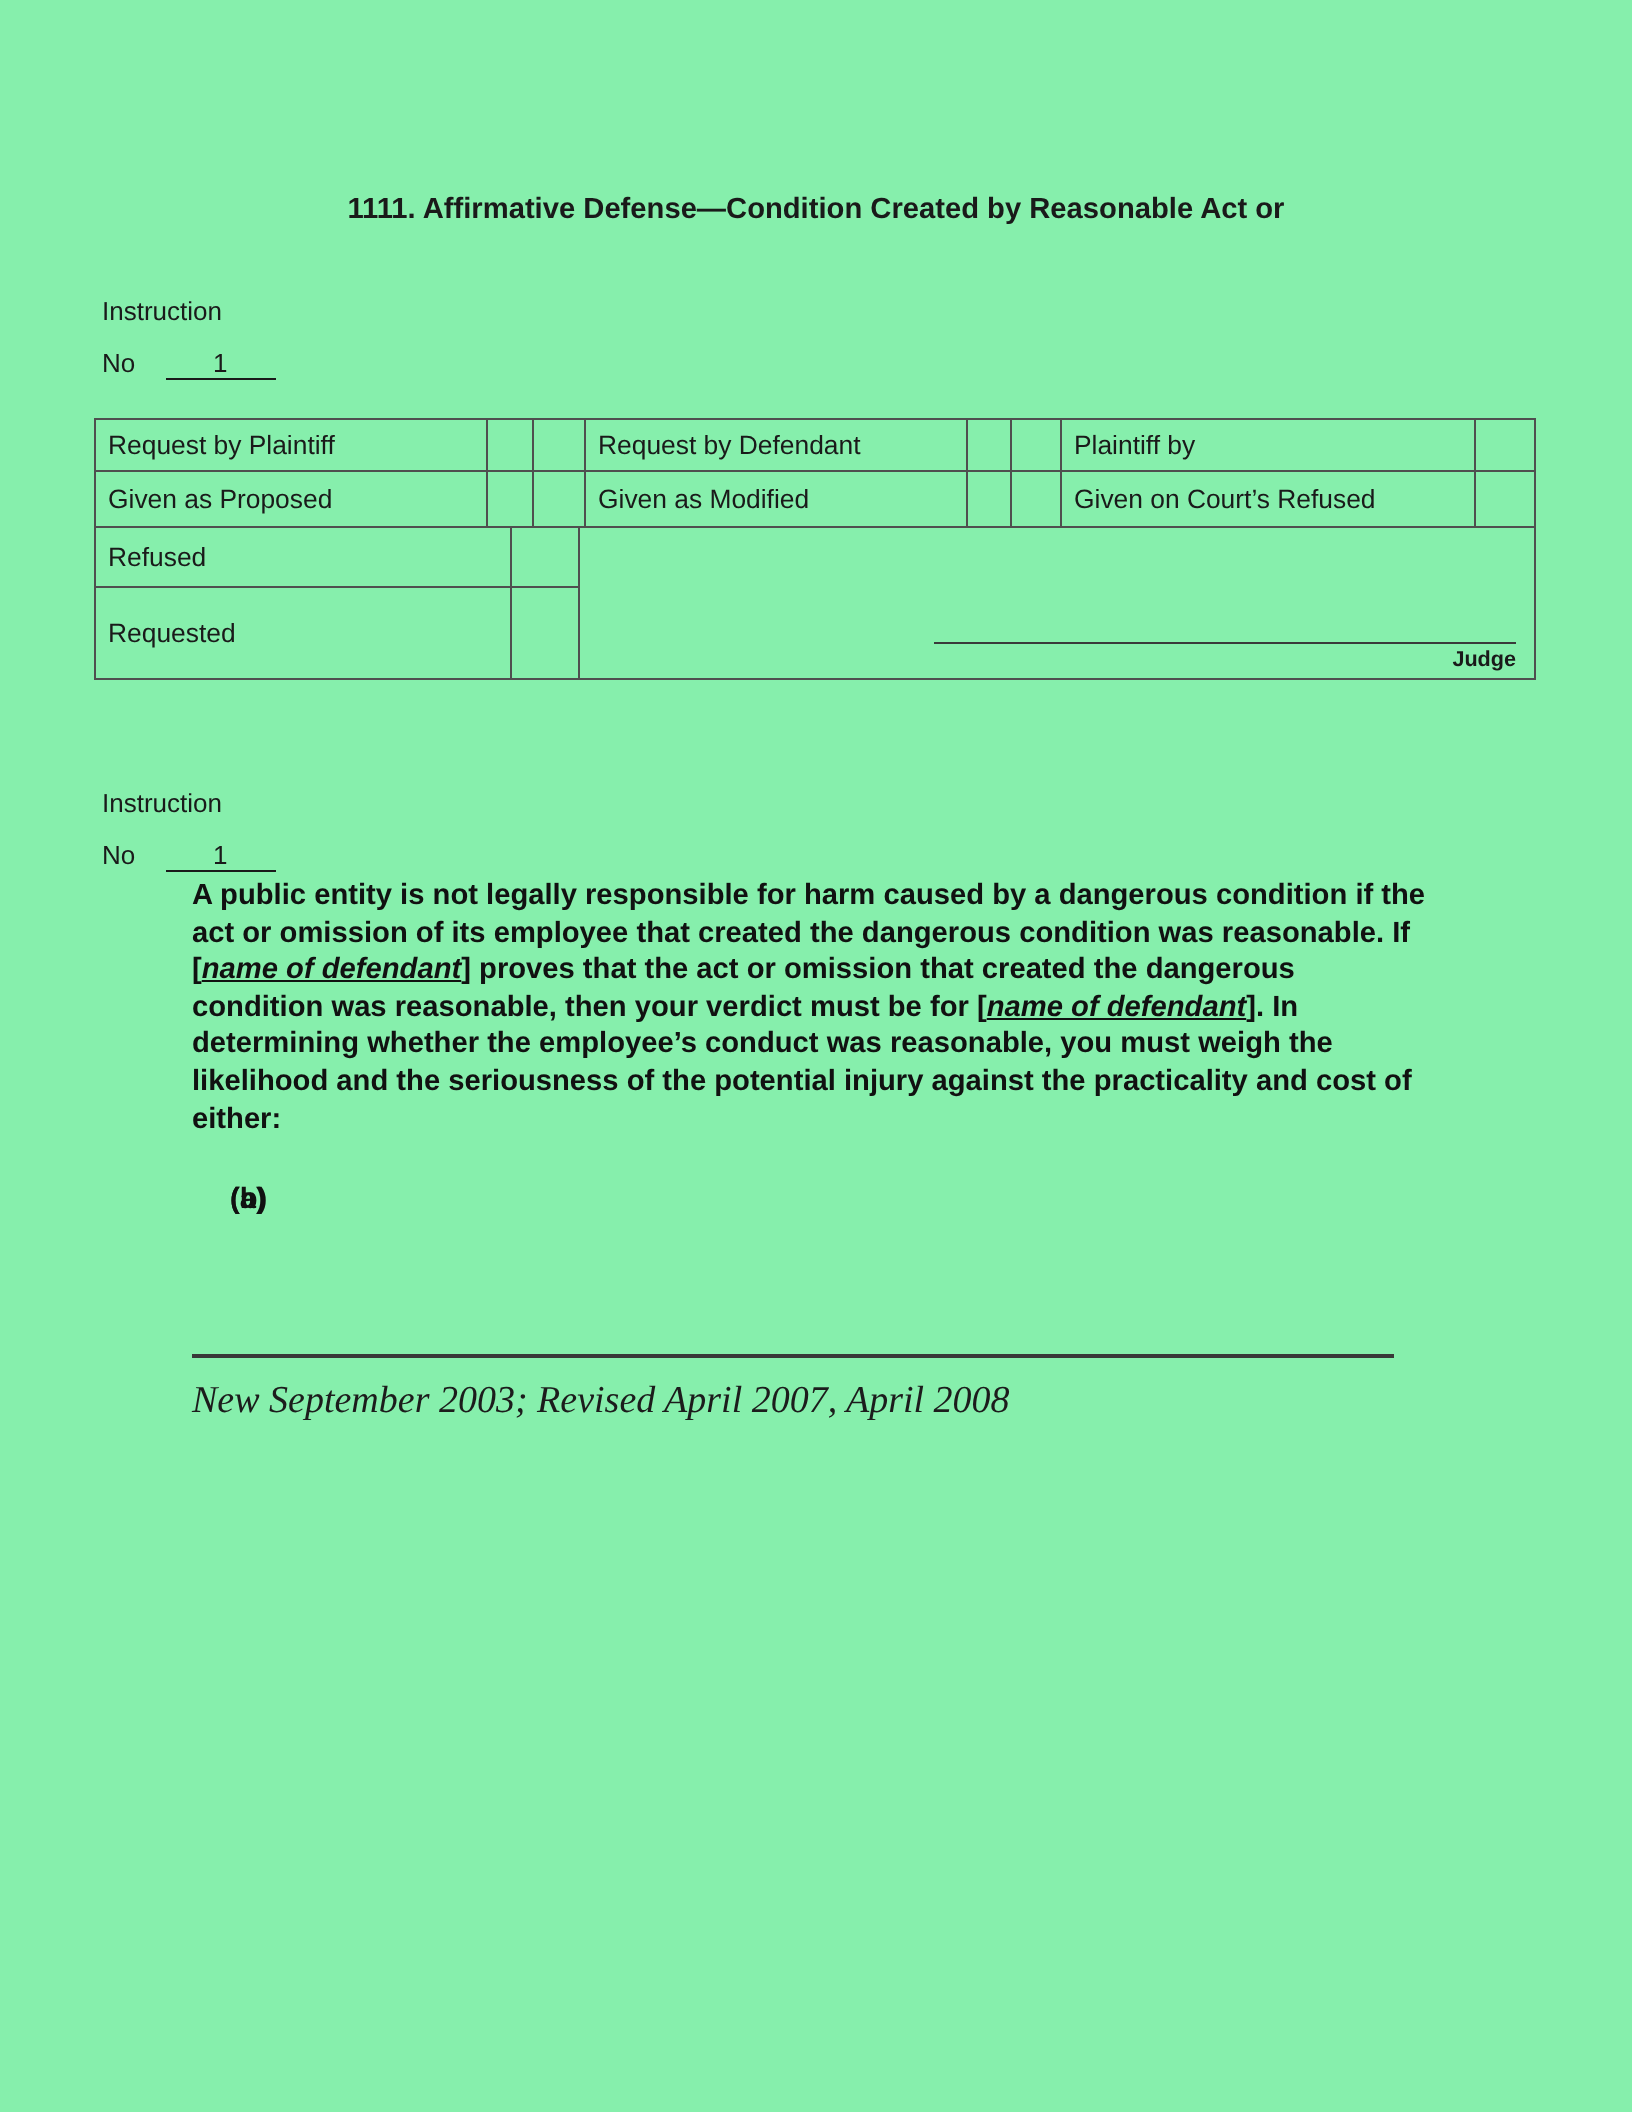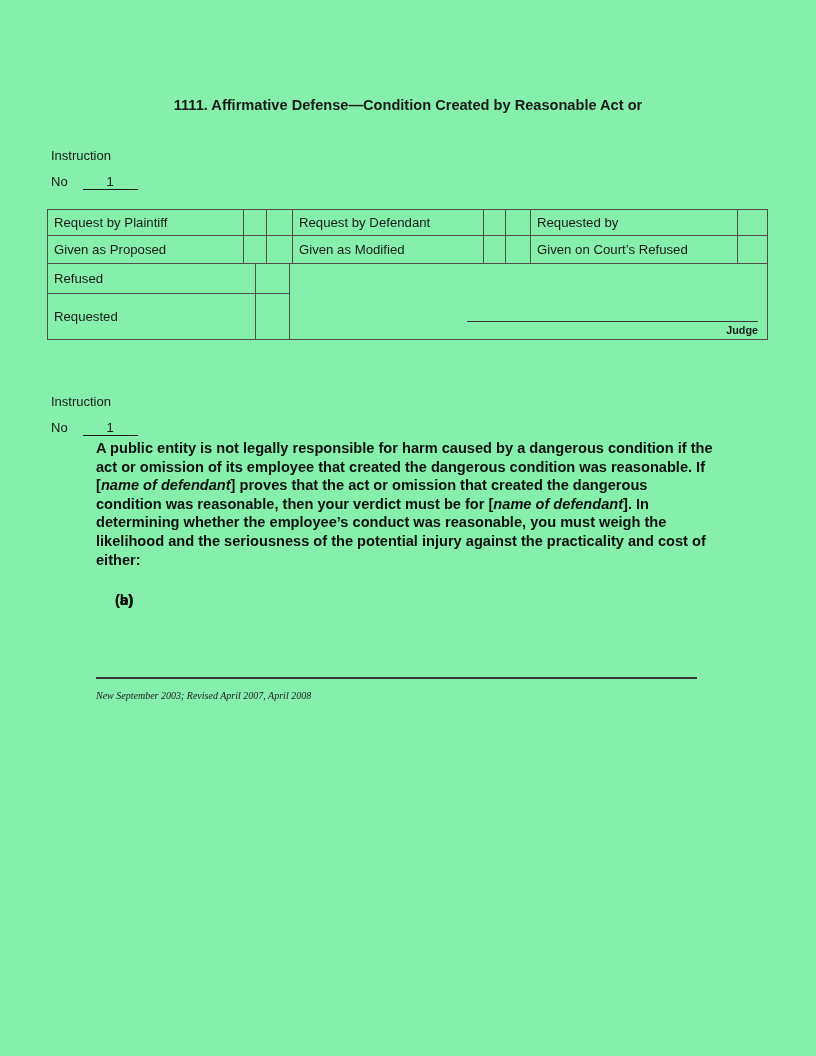--- a/index.html
+++ b/index.html
@@ -82,42 +82,42 @@
   .body-text {
     position: absolute;
     left: 96px;
     top: 439px;
     width: 620px;
     font-weight: bold;
     font-size: 14.6px;
     line-height: 18.6px;
     color: #111;
   }
-  .defendant-italic { font-style: italic; }
+  .defendant-italic { font-style: italic; text-decoration: underline; }
   .list-item { position: relative; padding-left: 54px; }
   .list-item-a { margin-top: 22px; }
   .list-item-b { margin-top: 16px; }
   .list-marker { position: absolute; left: 19px; }
 
   
   .divider {
     position: absolute;
     left: 96px;
     top: 677px;
     width: 601px;
     border-top: 2px solid #383838;
     height: 0;
   }
   .footer-note {
     position: absolute;
     left: 96px;
     top: 690px;
     font-family: "Liberation Serif", "DejaVu Serif", serif;
     font-style: italic;
-    font-size: 10px;
+    font-size: 19px;
     color: #1c1c1c;
   }
 </style>
 </head>
 <body>
 
 <div class="page">
 
   <div class="doc-title">
     <div>1111. Affirmative Defense—Condition Created by Reasonable Act or</div>
@@ -144,21 +144,21 @@
         <col style="width:30px">
     </colgroup>
     <tbody>
         <tr style="height:26px">
       <td class="label-cell">Request by Plaintiff</td>
       <td colspan="2"></td>
       <td colspan="2"></td>
       <td class="label-cell">Request by Defendant</td>
       <td></td>
       <td></td>
-      <td class="label-cell">Requested by</td>
+      <td class="label-cell">Plaintiff by</td>
       <td></td>
     </tr>
     <tr style="height:28px">
       <td class="label-cell">Given as Proposed</td>
       <td colspan="2"></td>
       <td colspan="2"></td>
       <td class="label-cell">Given as Modified</td>
       <td></td>
       <td></td>
       <td class="label-cell">Given on Court’s Refused</td>

